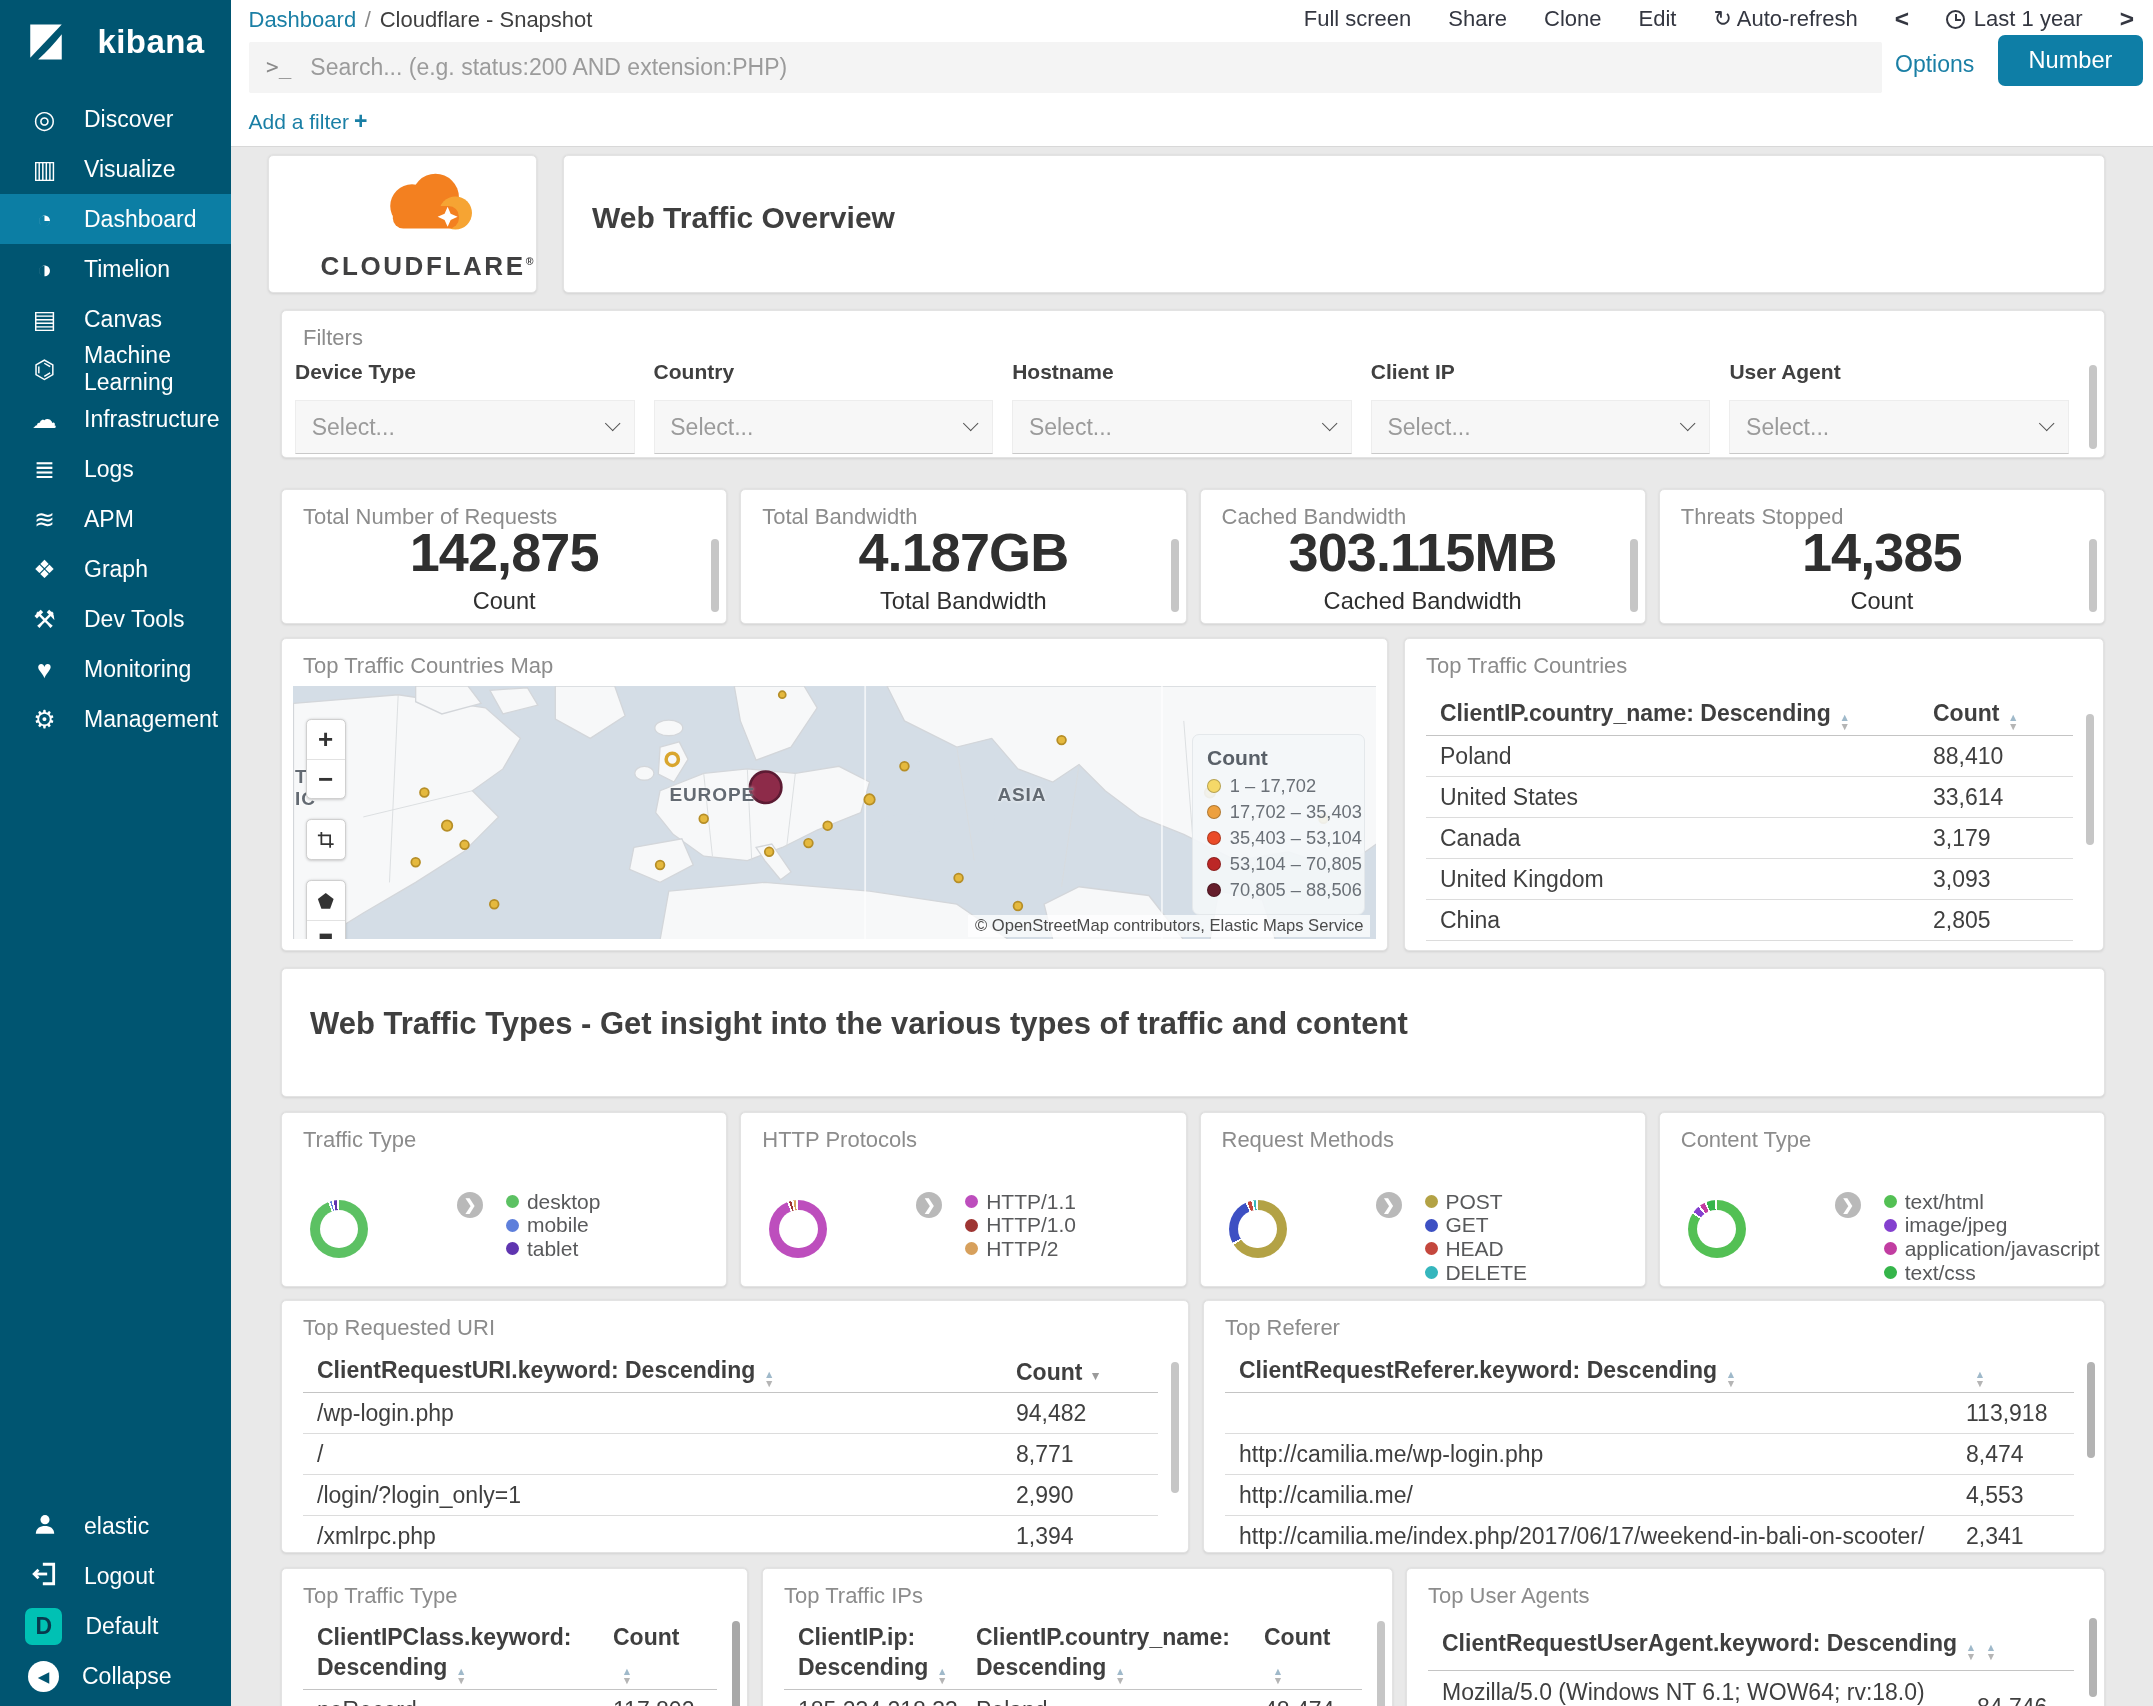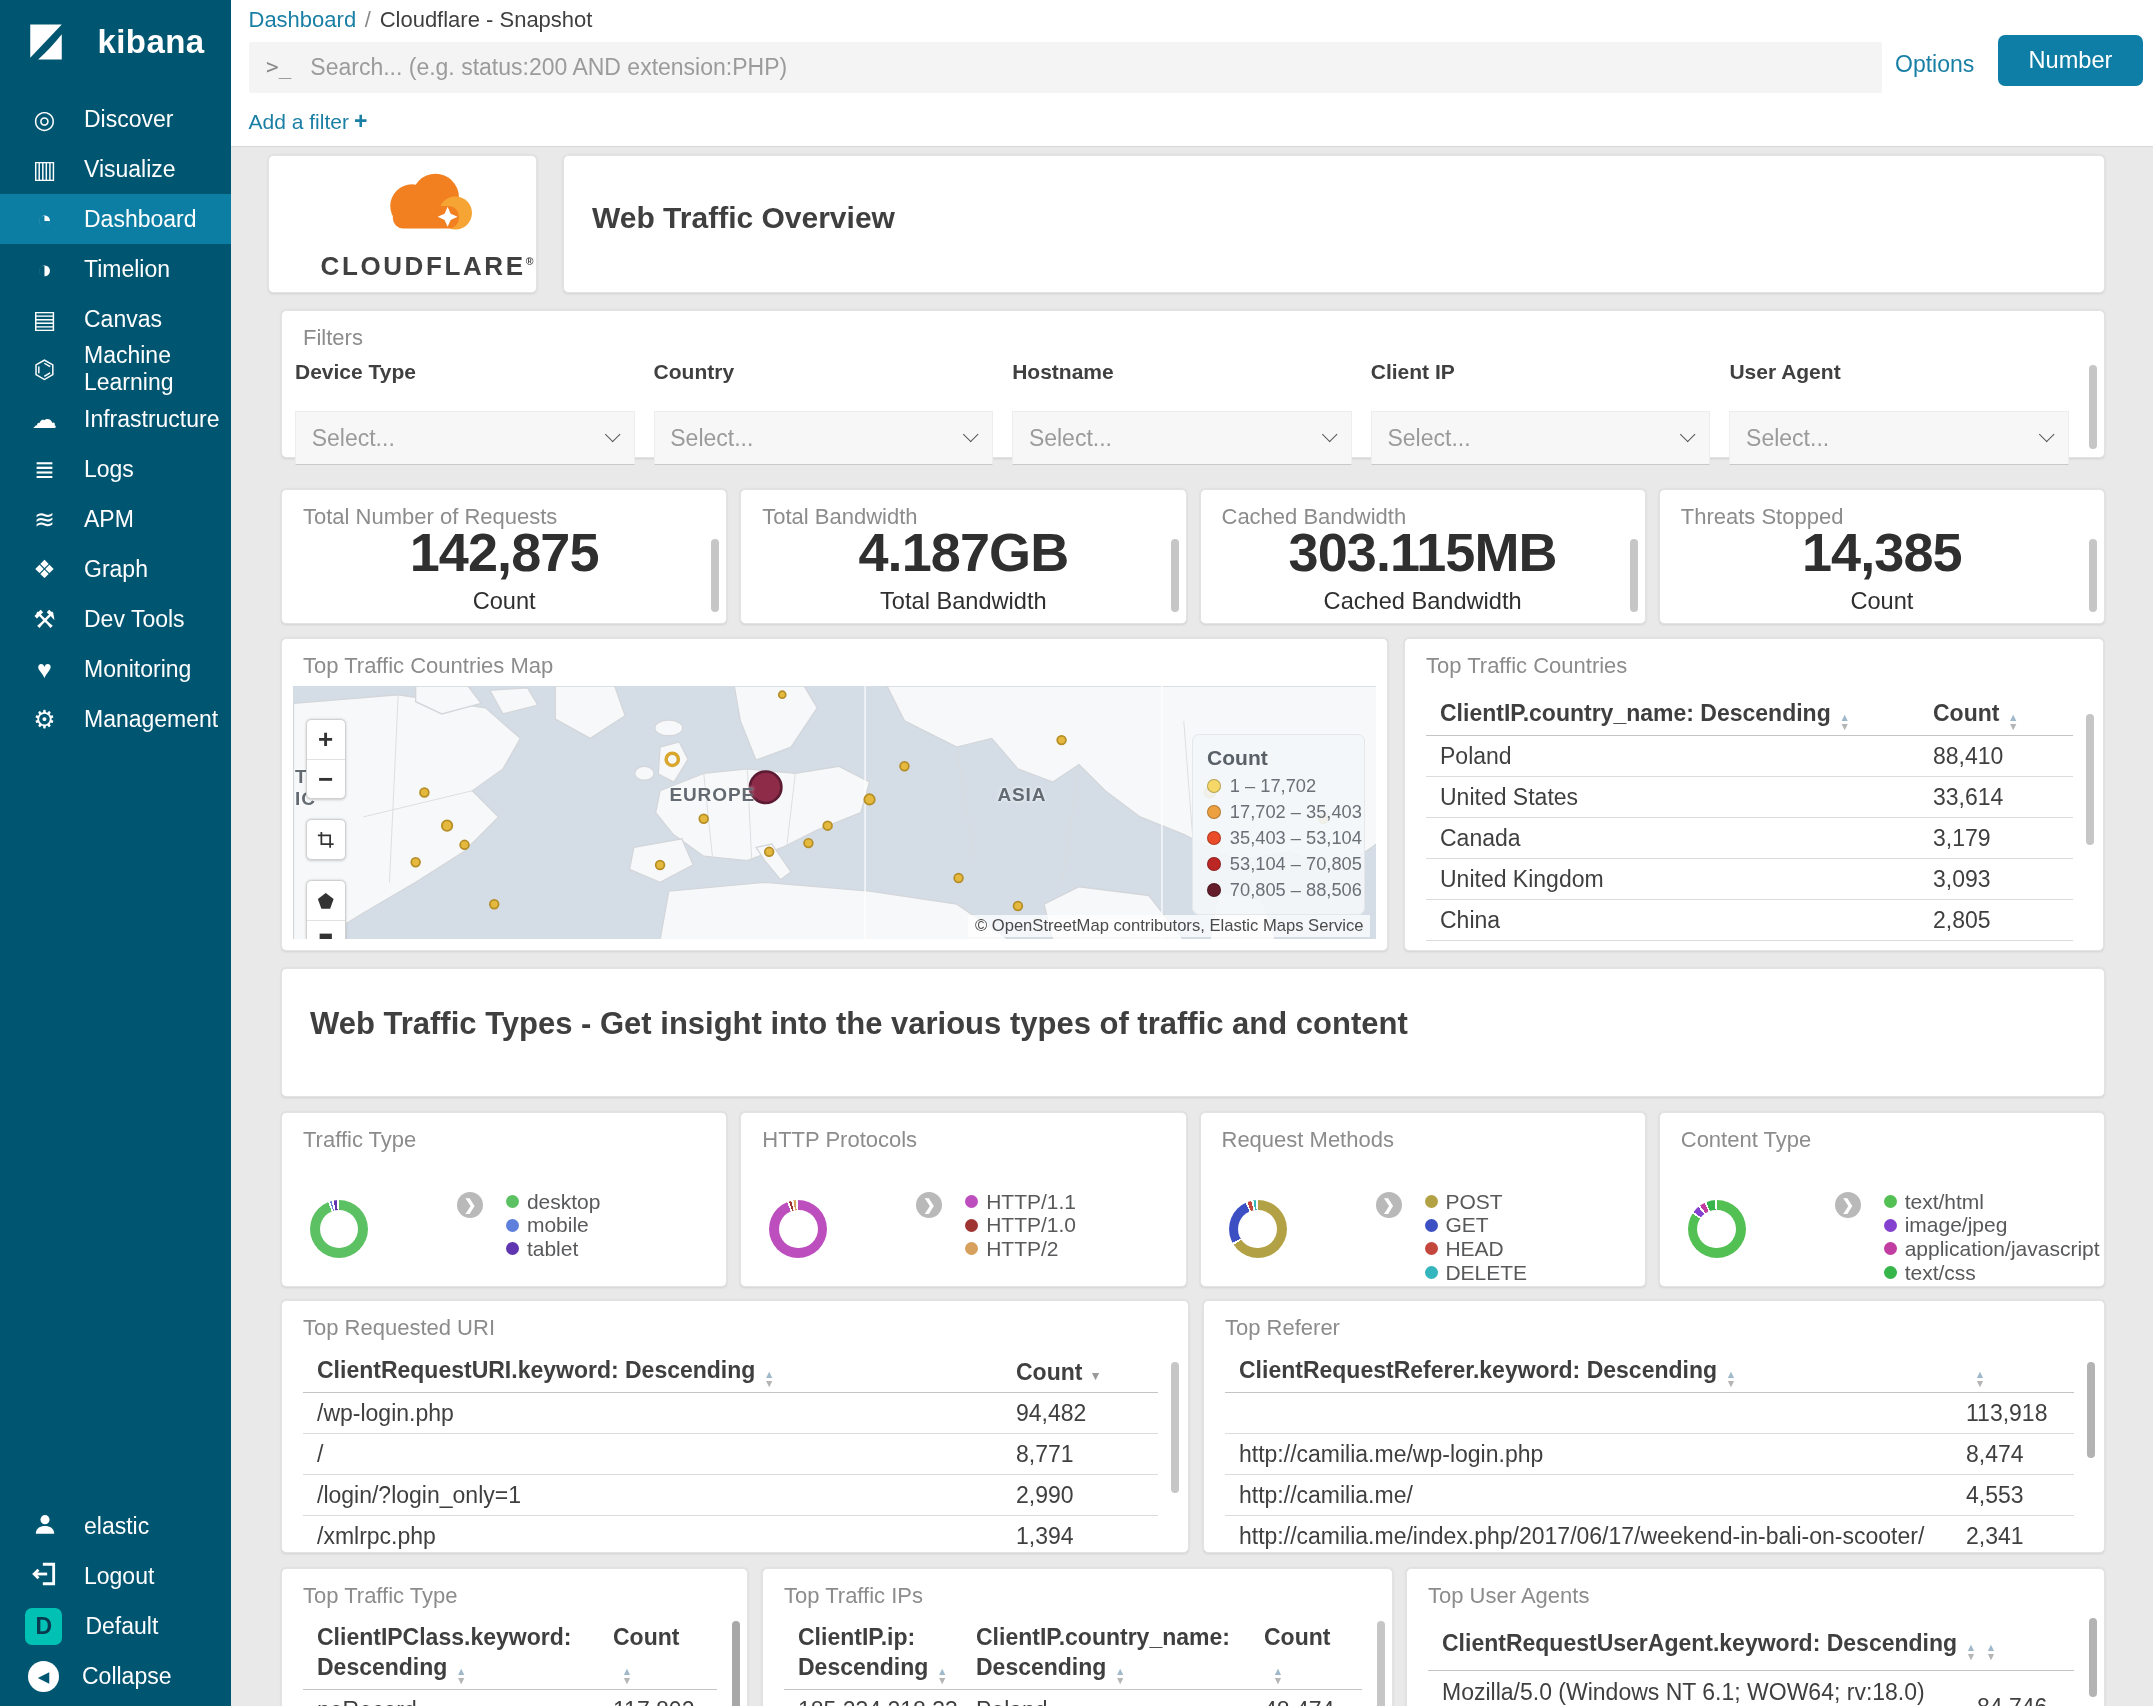--- a/index.html
+++ b/index.html
@@ -52,21 +52,21 @@
   .overview-panel{left:563px;top:155px;width:1542px;height:138px}
   .overview-title{position:absolute;left:28px;top:45px;font-size:30px;font-weight:bold;color:#3f3f3f}
   .cf-word{font-size:26px;font-weight:bold;letter-spacing:2.6px;color:#404041;margin-top:1.7px}
   .cf-word sup{font-size:10.5px}
 
   
   .filters-panel{left:281px;top:310px;width:1824px;height:148px}
   .fcols{position:absolute;left:13px;right:35px;top:49px;display:flex;gap:19px}
   .fcol{flex:1}
   .flabel{font-size:21px;font-weight:bold;color:#404040}
-  .fselect{margin-top:27px;height:54px;background:#f7f7f7;border:0.9px solid #ededed;border-bottom:0.9px solid #c9c9c9;display:flex;align-items:center;padding:0 15.7px;color:#9b9b9b;font-size:23px;cursor:pointer}
+  .fselect{margin-top:16px;height:54px;background:#f7f7f7;border:0.9px solid #ededed;border-bottom:0.9px solid #c9c9c9;display:flex;align-items:center;padding:0 15.7px;color:#9b9b9b;font-size:23px;cursor:pointer}
   .chev{width:11.4px;height:11.4px;border-right:1.7px solid #555;border-bottom:1.7px solid #555;transform:rotate(45deg);margin-left:auto;margin-top:-7px}
 
   
   .flexrow{position:absolute;left:281px;width:1824px;display:flex;gap:13px}
   .metricsrow{top:489px;height:135px}
   .donutrow{top:1112px;height:175px}
   .flexrow .panel{position:relative;flex:1;left:auto;top:auto}
   .m-num{position:absolute;top:31px;left:0;width:100%;text-align:center;font-size:54px;font-weight:bold;color:#2f2f2f;letter-spacing:-0.9px}
   .m-sub{position:absolute;top:98px;left:0;width:100%;text-align:center;font-size:23.6px;color:#2f2f2f}
 
@@ -222,20 +222,33 @@
       <div class="nav-item">
         <span class="collapse-circle">◀</span>
         <span>Collapse</span>
       </div>
     </div>
   </div>
 
   <div class="crumbbar">
     <div class="breadcrumb">
       <span class="bc-link">Dashboard</span><span class="bc-sep">/</span><span>Cloudflare - Snapshot</span>
+    </div>
+    <div class="tb-actions">
+      <span class="tb-action">Full screen</span>
+      <span class="tb-action">Share</span>
+      <span class="tb-action">Clone</span>
+      <span class="tb-action">Edit</span>
+      <span class="tb-action"><span>↻ </span><span>Auto-refresh</span></span>
+      <span class="stepper">&lt;</span>
+      <span class="timegroup">
+        <span class="clock"></span>
+        <span>Last 1 year</span>
+      </span>
+      <span class="stepper">&gt;</span>
     </div>
   </div>
 
   <div class="searchbar">
     <div class="search-box">
       <span class="prompt">&gt;_</span>
       <input type="text" placeholder="Search... (e.g. status:200 AND extension:PHP)" style="">
     </div>
     <span class="options-link">Options</span>
   </div>

